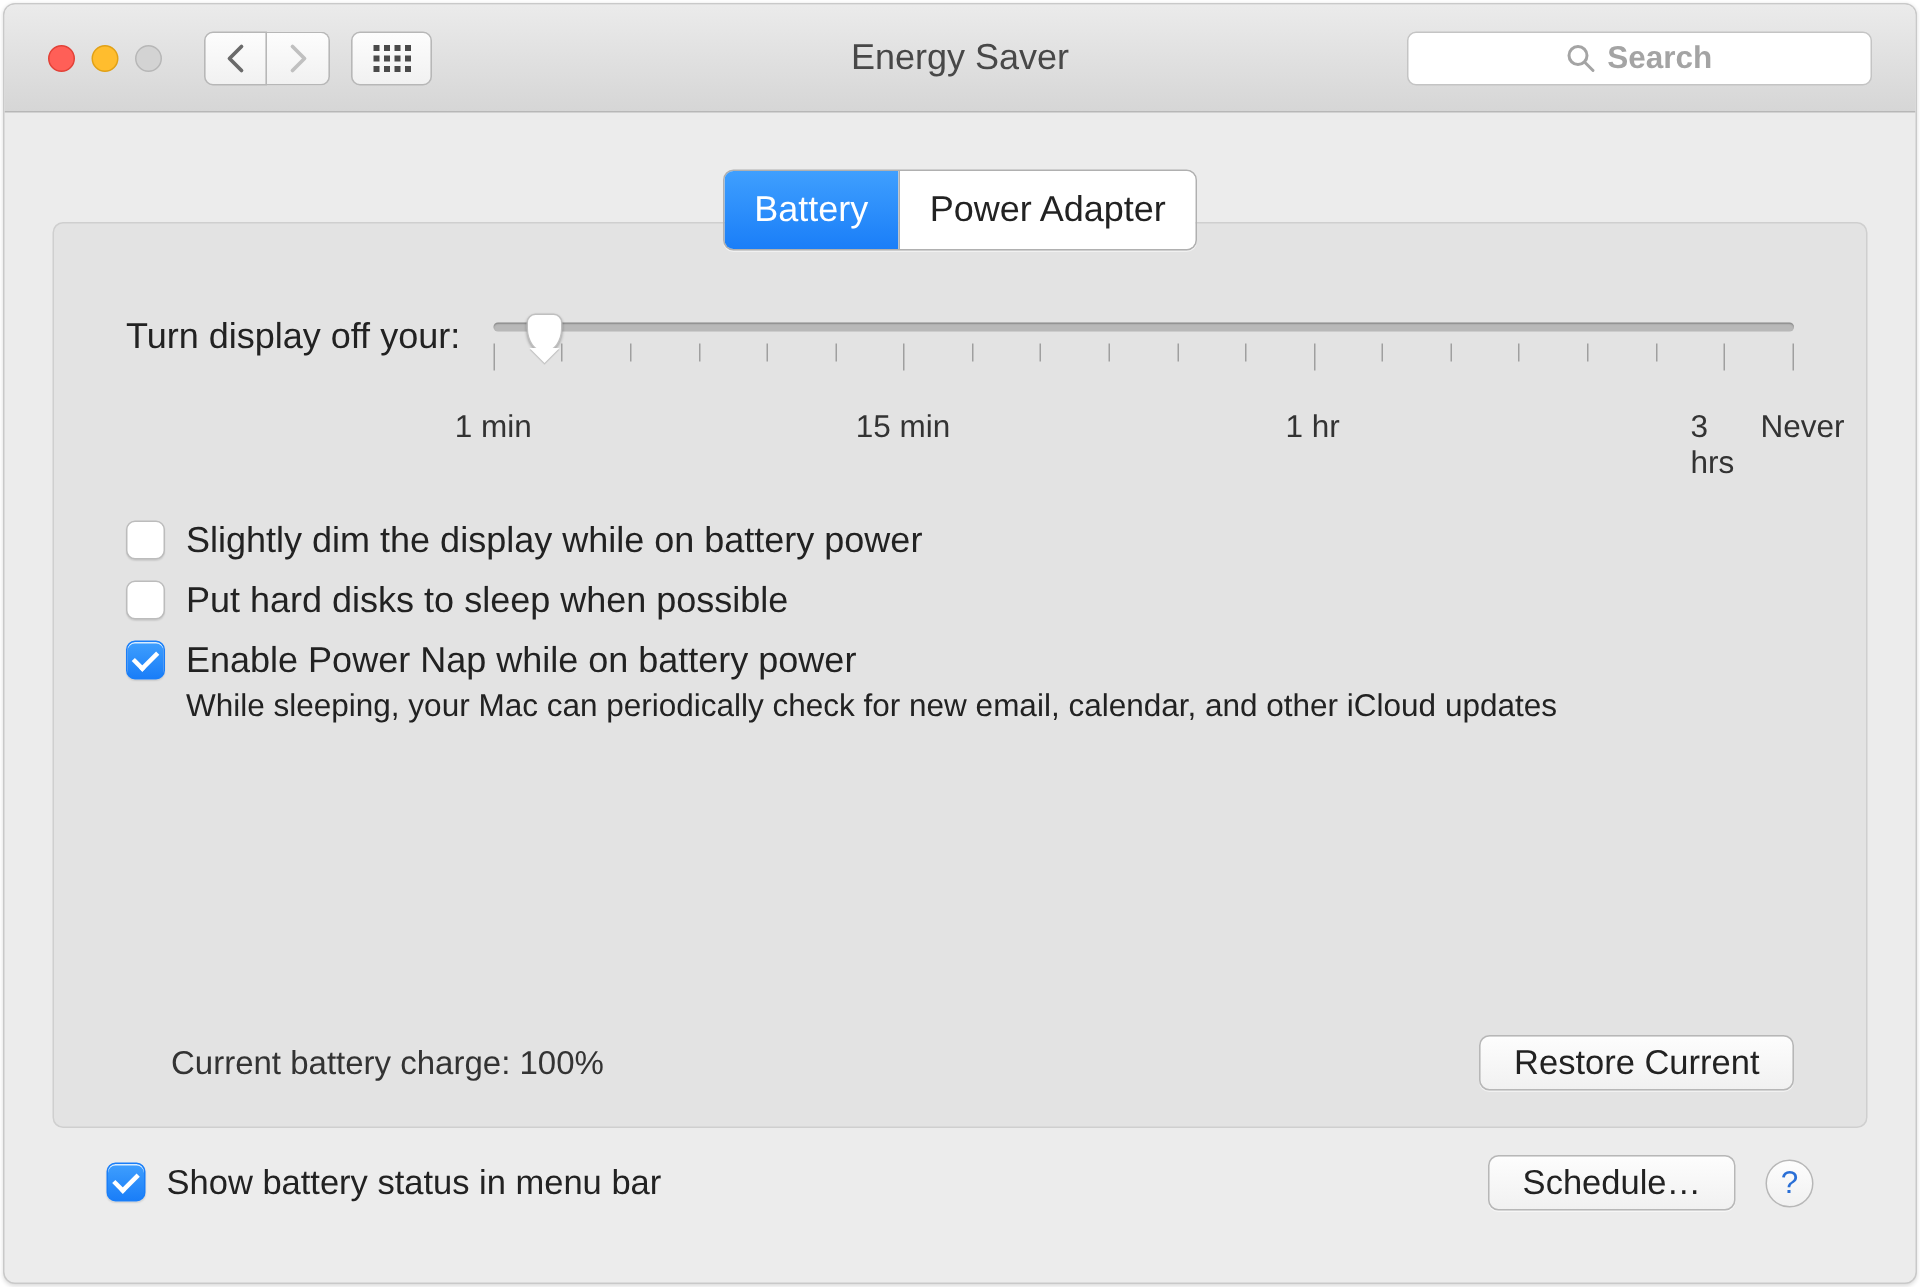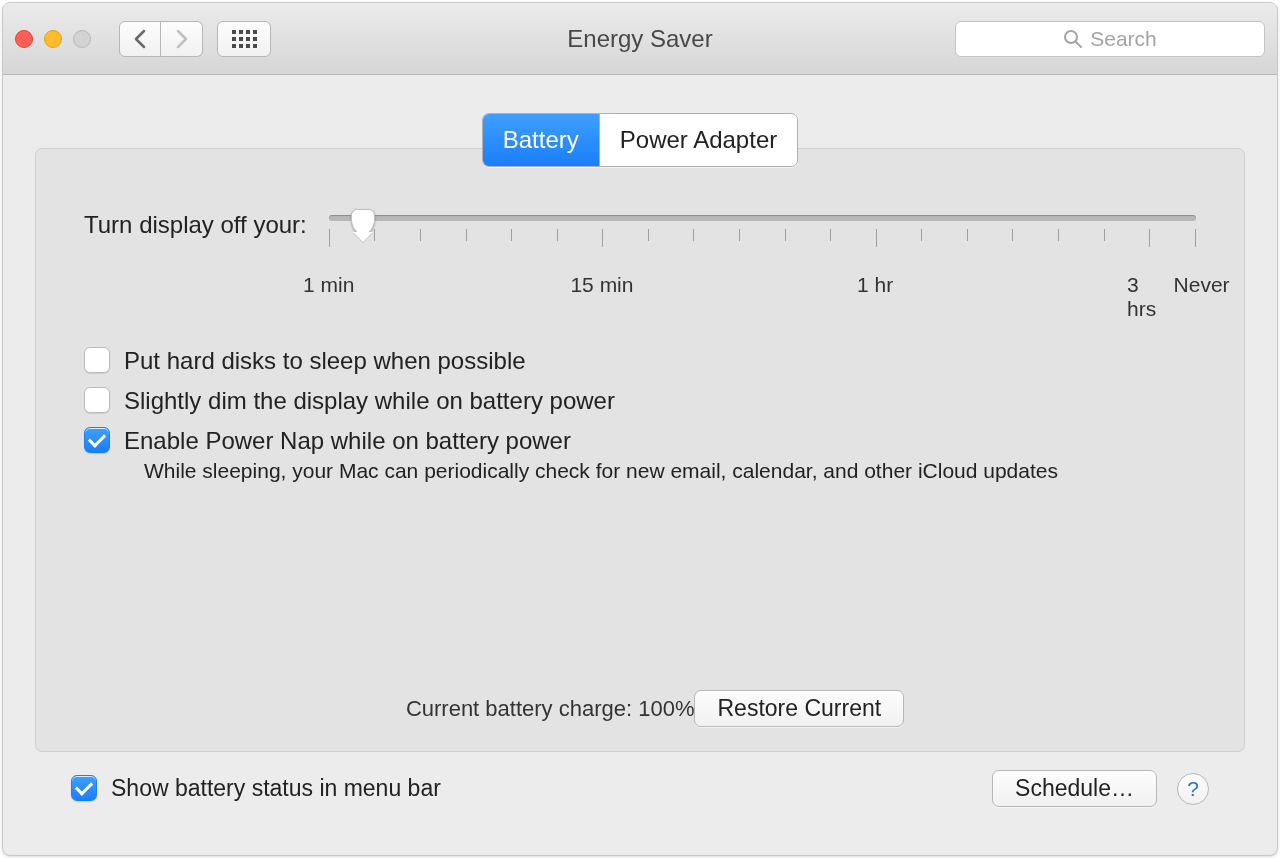--- a/index.html
+++ b/index.html
@@ -21,21 +21,21 @@
     overflow: hidden;
     display: flex;
     flex-direction: column;
   }
   .titlebar {
     height: 72px;
     background: linear-gradient(to bottom, #ebebeb, #d6d6d6);
     border-bottom: 1px solid #b7b7b7;
     display: flex;
     align-items: center;
-    padding: 0 12px;
+    padding: 0 29px;
     position: relative;
   }
   .traffic-lights { display: flex; gap: 11px; }
   .tl { width: 18px; height: 18px; border-radius: 50%; border: 0.5px solid rgba(0,0,0,0.15); }
   .tl.red { background: #ff5f57; border-color: #e24238; }
   .tl.yellow { background: #ffbd2e; border-color: #e1a116; }
   .tl.gray { background: #d3d3d3; border-color: #b7b7b7; }
   .nav-group { display: flex; margin-left: 28px; }
   .nav-btn {
     width: 42px; height: 36px;
@@ -61,21 +61,21 @@
   .title {
     position: absolute; left:0; right:0; text-align:center;
     font-size: 24px; color:#484848; font-weight: 400;
     pointer-events: none;
   }
   .search-box {
     margin-left: auto; width: 310px; height: 36px;
     background: #fff; border-radius: 6px;
     border: 1px solid #c4c4c4;
     display: flex; align-items: center; justify-content: center; gap: 7px;
-    color: #a4a4a4; font-size: 21px;
+    color: #a4a4a4; font-size: 21px; font-weight: bold;
   }
   .content {
     flex: 1; padding: 38px 32px 24px 32px;
     display: flex; flex-direction: column;
   }
   .tab-control {
     align-self: center; display: flex;
     border: 1px solid #b0b0b0;
     border-radius: 7px; overflow: hidden;
     box-shadow: 0 1px 0 rgba(255,255,255,0.5);
@@ -132,24 +132,24 @@
     box-shadow: inset 0 1px 0 rgba(255,255,255,0.8), 0 1px 1px rgba(0,0,0,0.1);
   }
   .checkbox.checked {
     background: linear-gradient(to bottom,#3f9ffe,#1a7ef8);
     border-color:#1a7ef8;
   }
   .checkbox.checked::after {
     content:""; width:7px; height:13px; border:solid #fff; border-width:0 3px 3px 0;
     transform: rotate(45deg) translate(-1px,-1px);
   }
-  .check-desc { font-size:21px; color:#222; margin-left:60px; margin-top:4px; }
+  .check-desc { font-size:21px; color:#222; margin-left:40px; margin-top:4px; }
   .bottom-row {
     margin-top:auto; display:flex; align-items:center;
-    justify-content:center; padding-top:20px;
+    justify-content:space-between; padding-top:20px;
   }
   .charge { font-size:22px; color:#333; margin-left:30px; }
   .mac-btn {
     background: linear-gradient(to bottom,#fdfdfd,#f1f1f1);
     border:1px solid #b7b7b7; border-radius:7px;
     padding:4px 22px; font-size:23px; color:#222;
     box-shadow: 0 1px 0 rgba(255,255,255,0.5);
   }
   .footer {
     display:flex; align-items:center; padding: 18px 36px 24px 36px;
@@ -255,25 +255,25 @@
             <span style="left:63%">1 hr</span>
             <span style="left:94.7%">3 hrs</span>
             <span style="left:100%;transform:translateX(-40%)">Never</span>
           </div>
         </div>
       </div>
 
       <div class="checks">
         <label class="check-row">
           <span class="checkbox"></span>
-          <span>Put hard disks to sleep when possible</span>
+          <span>Slightly dim the display while on battery power</span>
         </label>
         <label class="check-row">
           <span class="checkbox"></span>
-          <span>Slightly dim the display while on battery power</span>
+          <span>Put hard disks to sleep when possible</span>
         </label>
         <div>
           <label class="check-row">
             <span class="checkbox checked"></span>
             <span>Enable Power Nap while on battery power</span>
           </label>
           <div class="check-desc">While sleeping, your Mac can periodically check for new email, calendar, and other iCloud updates</div>
         </div>
       </div>
 

